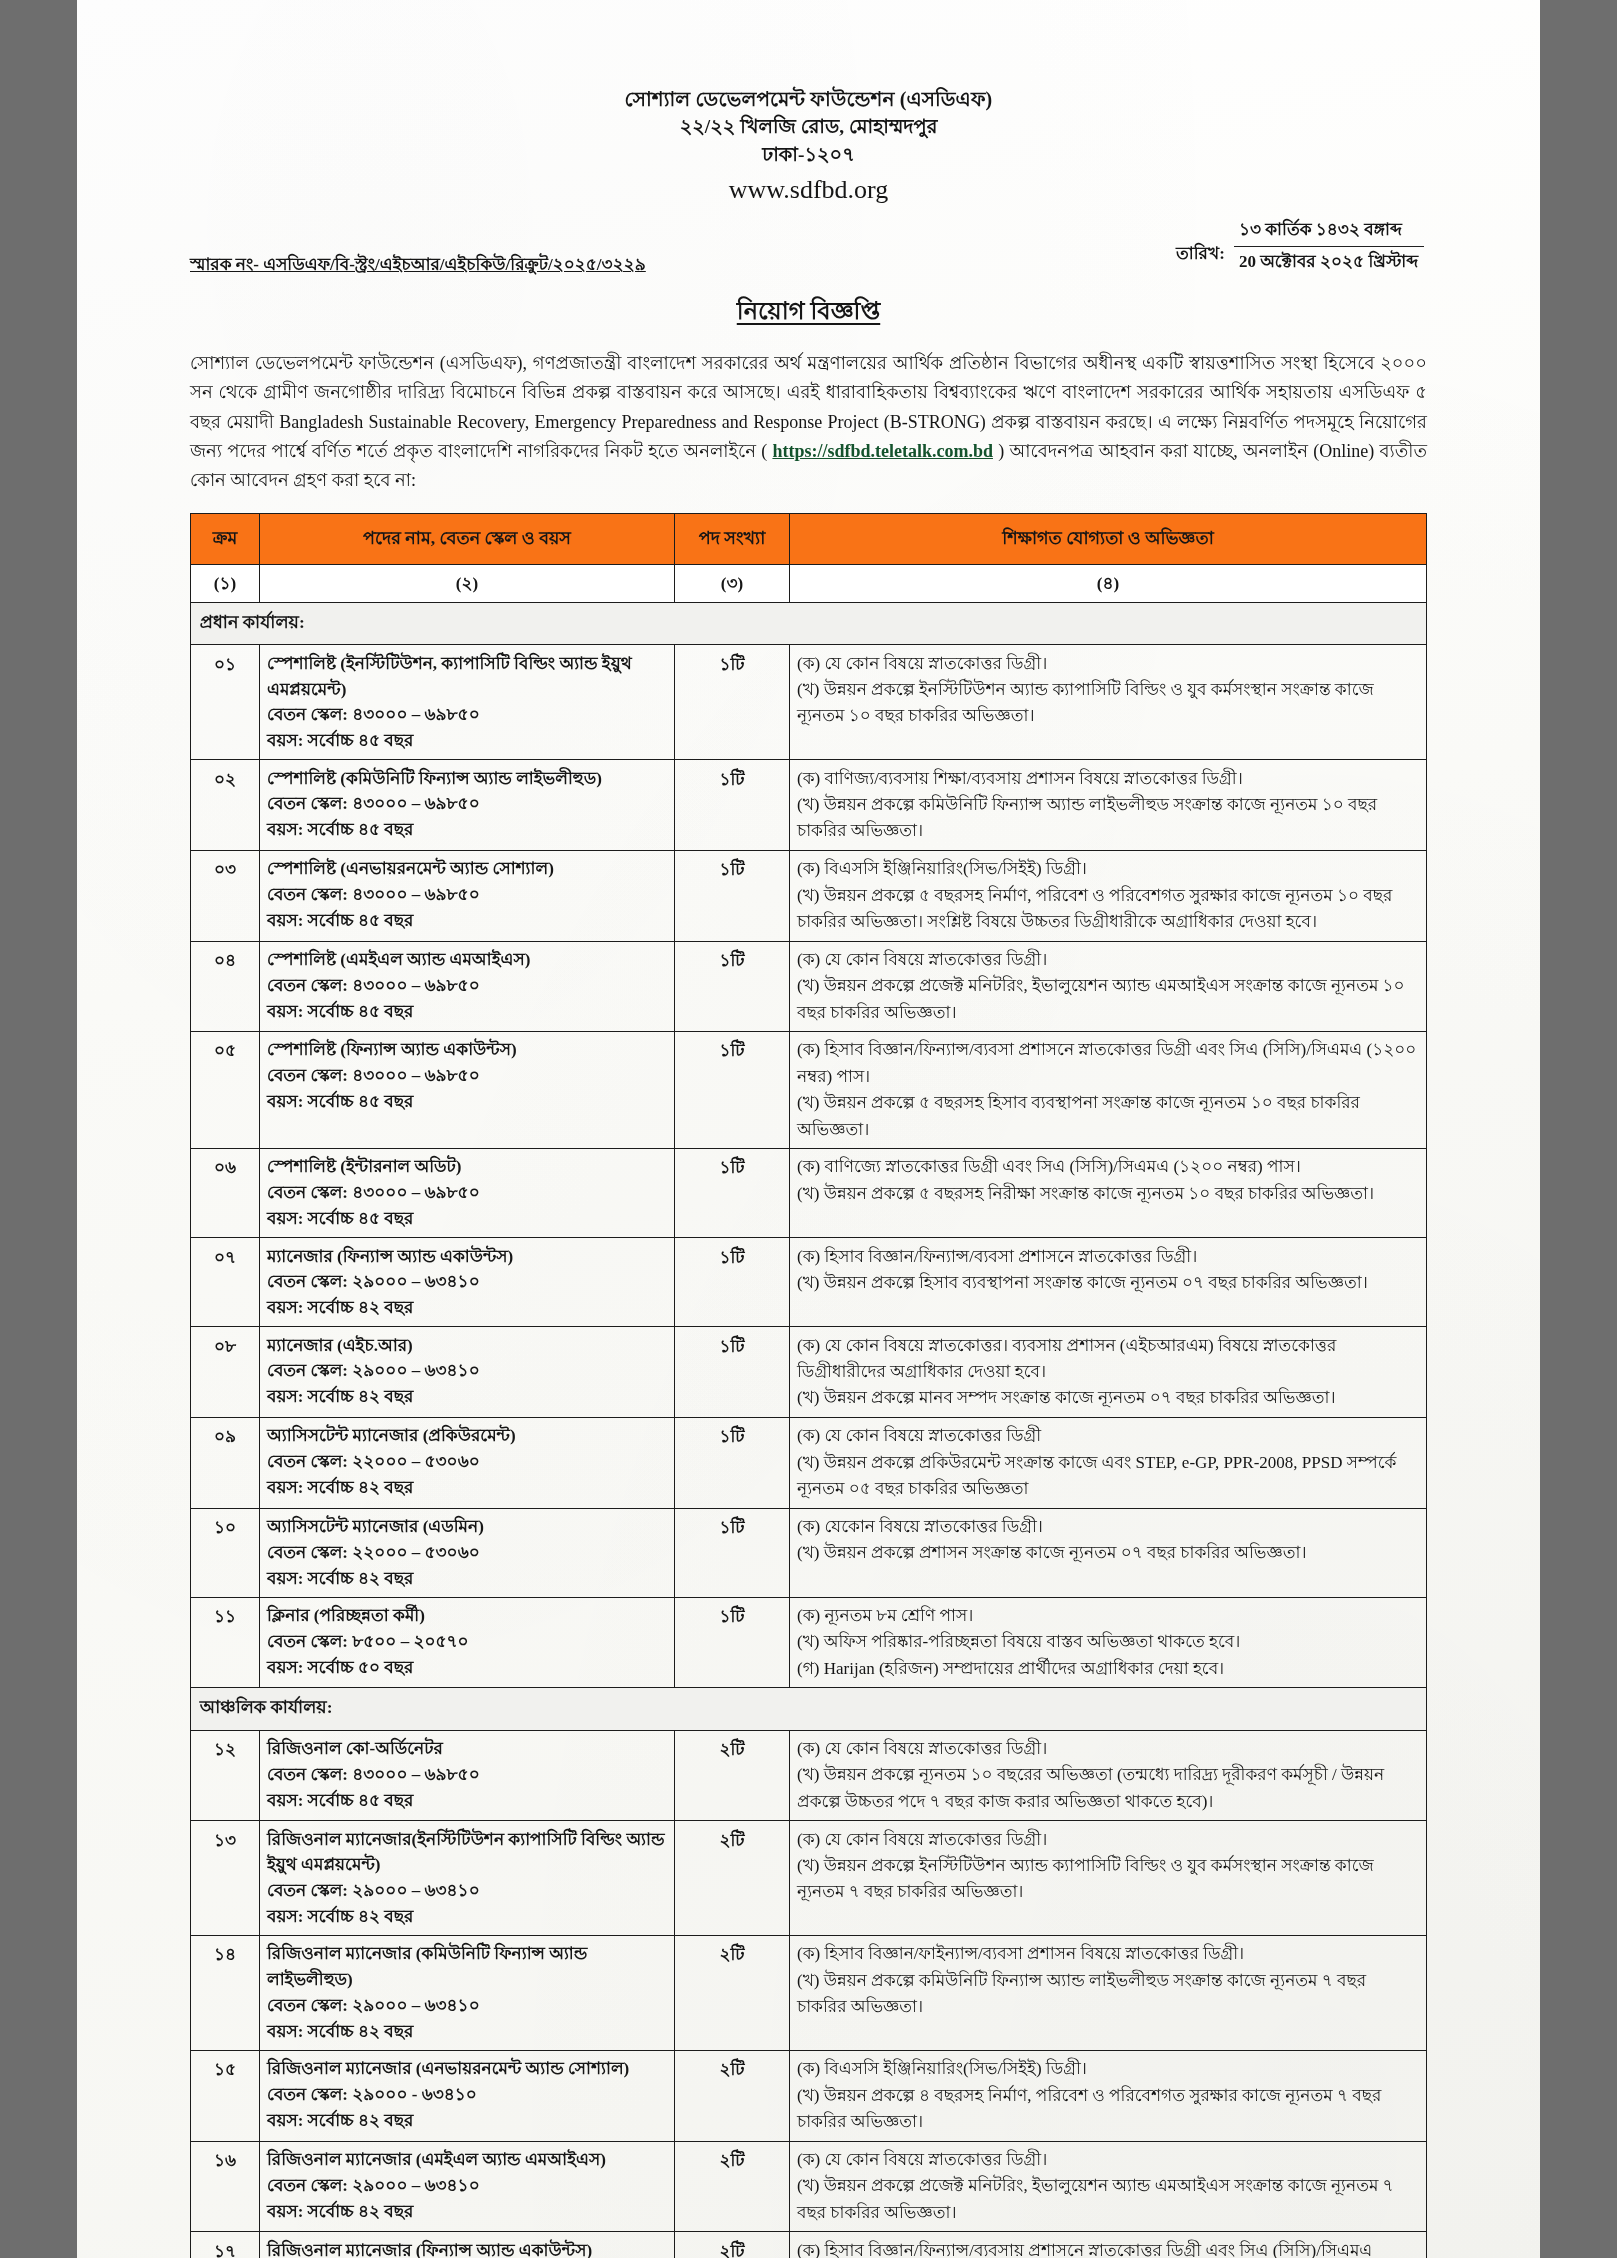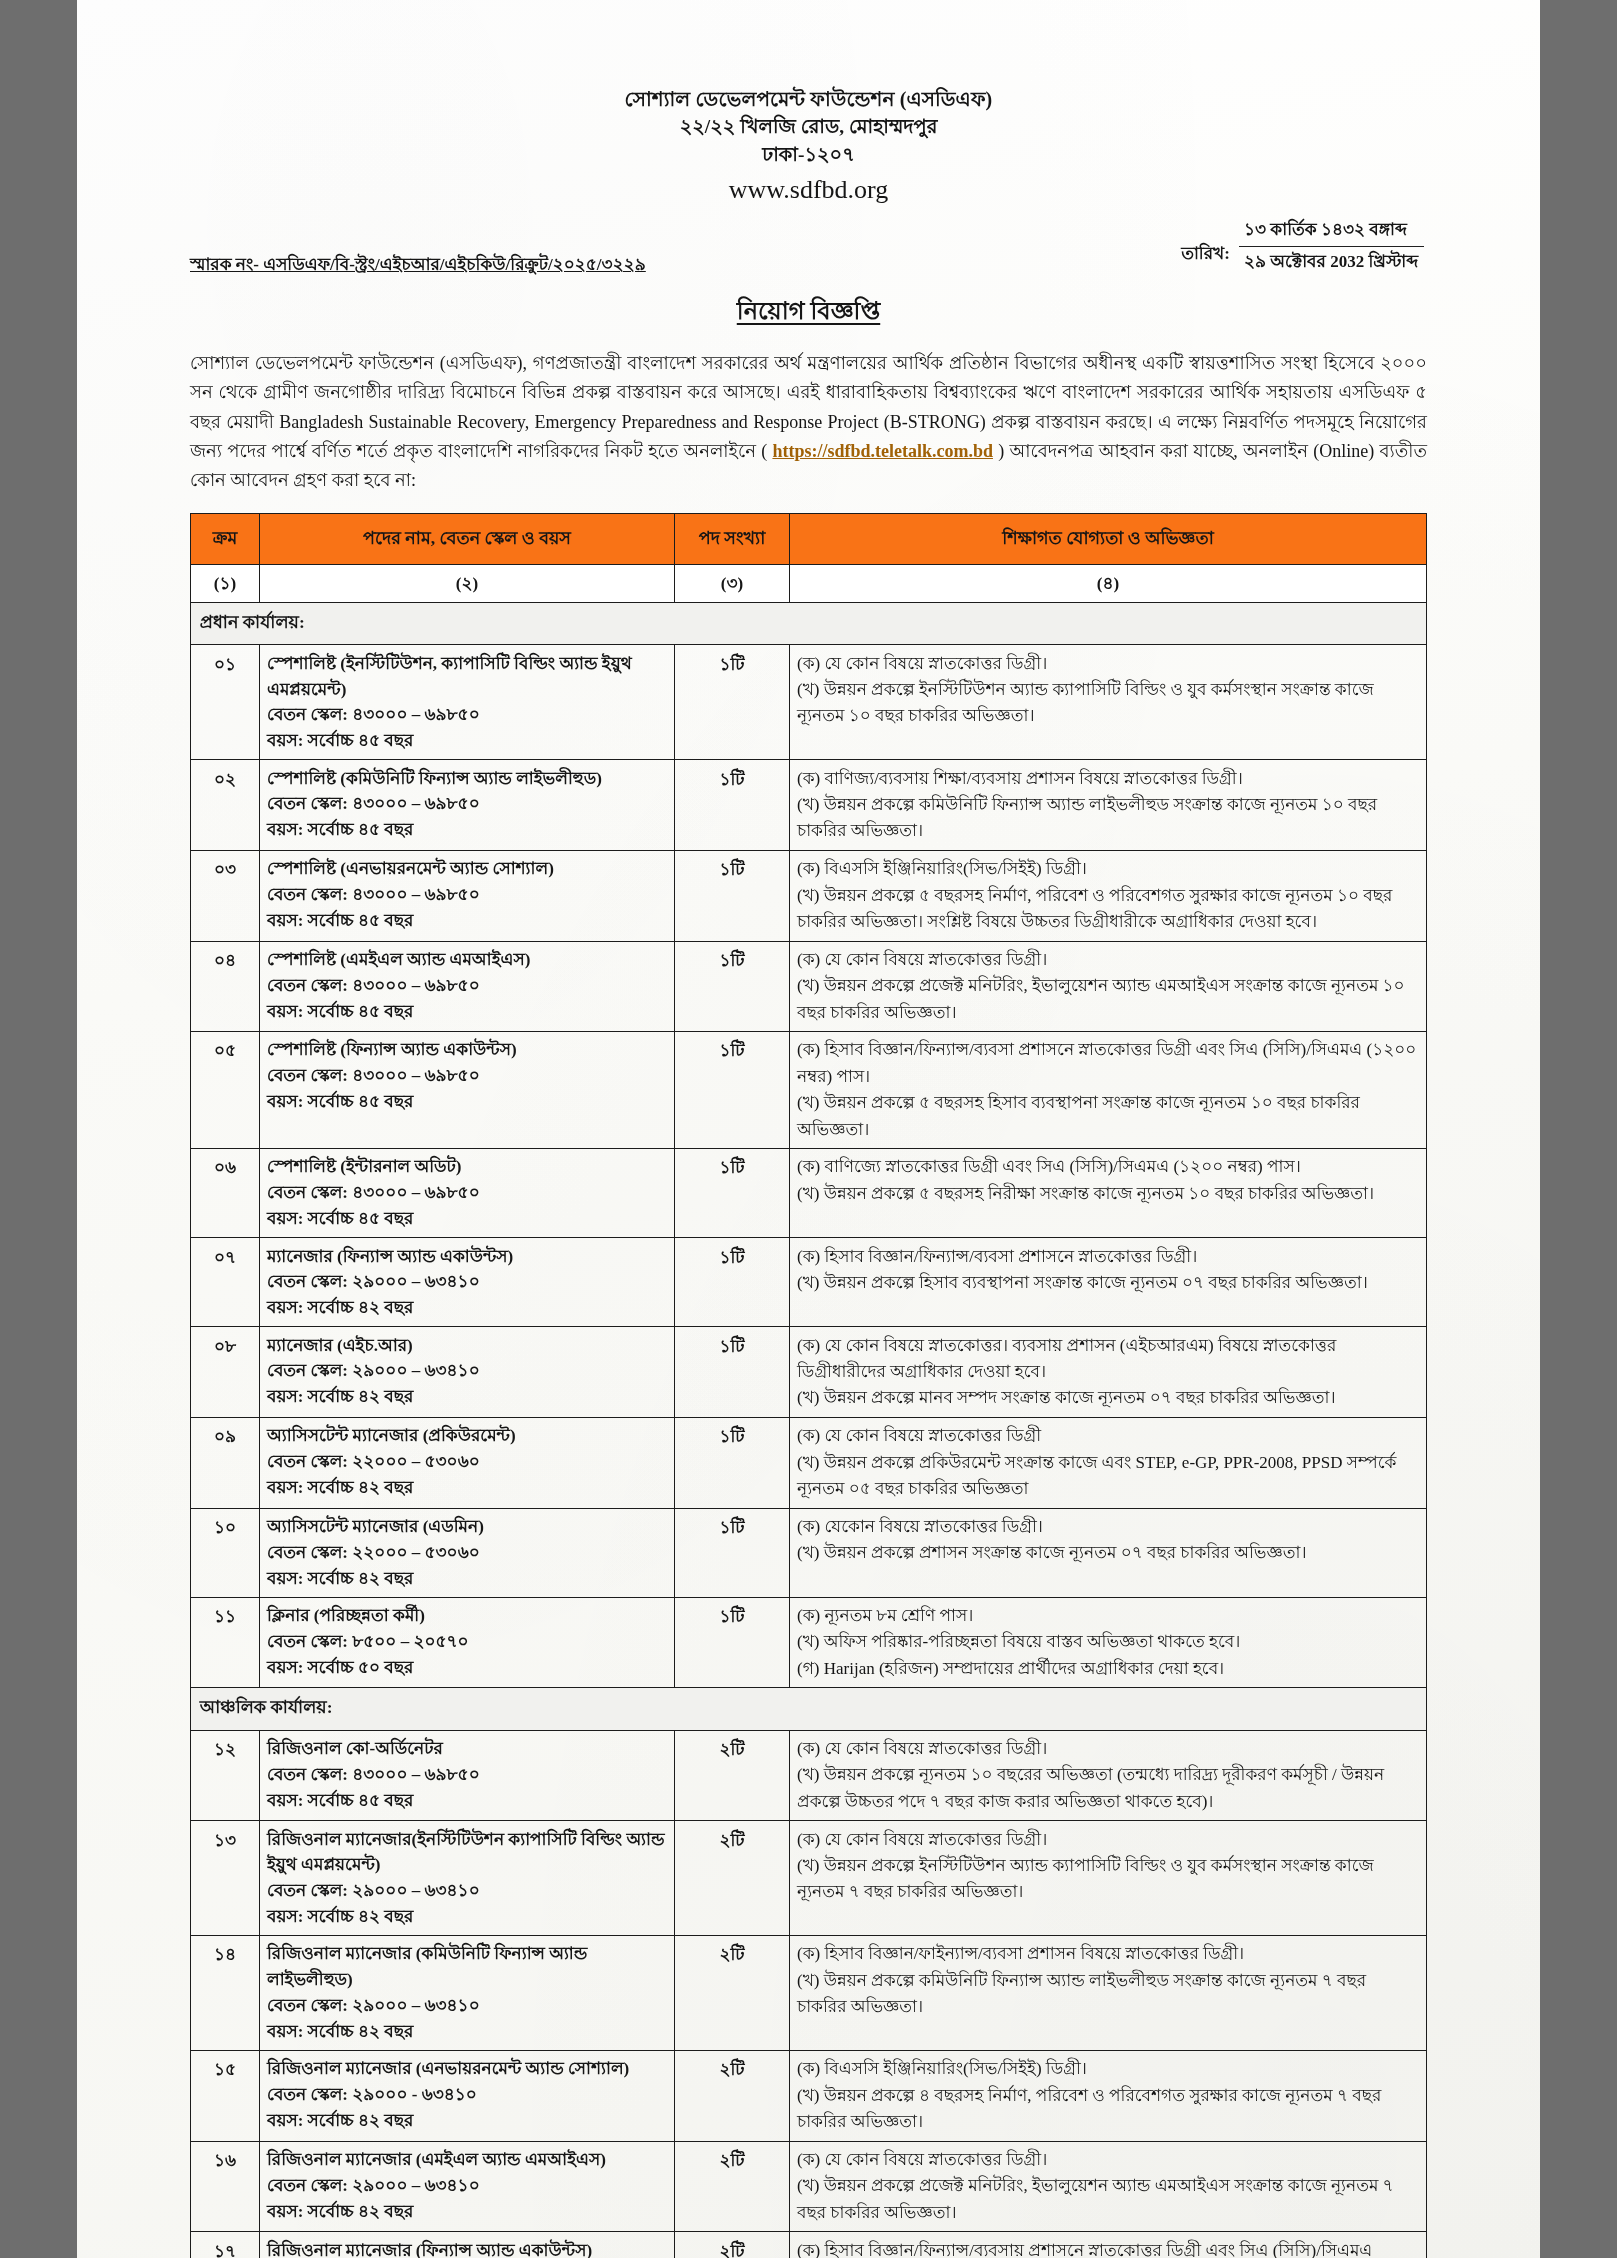--- a/index.html
+++ b/index.html
@@ -116,21 +116,21 @@
     font-size: 18px;
     line-height: 1.62;
     text-align: justify;
     font-weight: 500;
   }
   .body-para .en {
     font-family: "Liberation Serif", serif;
   }
   .body-para a.link {
     font-weight: 700;
-    color: #a16207;
+    color: #14532d;
     text-decoration: underline;
     font-family: "Liberation Serif", serif;
   }
 
   
   table.jobs {
     margin-top: 10.6px;
     width: 100%;
     border-collapse: collapse;
     table-layout: fixed;
@@ -206,21 +206,21 @@
       <div class="lh-web">www.sdfbd.org</div>
     </div>
 
     <div class="memo-row">
       <div class="memo-no">স্মারক নং- এসডিএফ/বি-স্ট্রং/এইচআর/এইচকিউ/রিক্রুট/২০২৫/৩২২৯</div>
       <div class="date-block">
         <div class="date-label">তারিখ:</div>
         <div class="date-stack">
           <div class="date-top">১৩ কার্তিক ১৪৩২ বঙ্গাব্দ</div>
           <div class="date-rule"></div>
-          <div class="date-bottom">২৯ অক্টোবর 2032 খ্রিস্টাব্দ</div>
+          <div class="date-bottom">20 অক্টোবর ২০২৫ খ্রিস্টাব্দ</div>
         </div>
       </div>
     </div>
 
     <div class="doc-title">নিয়োগ বিজ্ঞপ্তি</div>
 
     <p class="body-para"><span>সোশ্যাল ডেভেলপমেন্ট ফাউন্ডেশন (এসডিএফ), গণপ্রজাতন্ত্রী বাংলাদেশ সরকারের অর্থ মন্ত্রণালয়ের আর্থিক প্রতিষ্ঠান বিভাগের অধীনস্থ একটি স্বায়ত্তশাসিত সংস্থা হিসেবে ২০০০ সন থেকে গ্রামীণ জনগোষ্ঠীর দারিদ্র্য বিমোচনে বিভিন্ন প্রকল্প বাস্তবায়ন করে আসছে। এরই ধারাবাহিকতায় বিশ্বব্যাংকের ঋণে বাংলাদেশ সরকারের আর্থিক সহায়তায় এসডিএফ ৫ বছর মেয়াদী </span><span class="en">Bangladesh Sustainable Recovery, Emergency Preparedness and Response Project (B-STRONG)</span><span> প্রকল্প বাস্তবায়ন করছে। এ লক্ষ্যে নিম্নবর্ণিত পদসমূহে নিয়োগের জন্য পদের পার্শ্বে বর্ণিত শর্তে প্রকৃত বাংলাদেশি নাগরিকদের নিকট হতে অনলাইনে ( </span><a class="link" href="#">https://sdfbd.teletalk.com.bd</a><span> ) আবেদনপত্র আহবান করা যাচ্ছে, অনলাইন </span><span class="en">(Online)</span><span> ব্যতীত কোন আবেদন গ্রহণ করা হবে না:</span></p>
 
     <table class="jobs">
       <colgroup>

